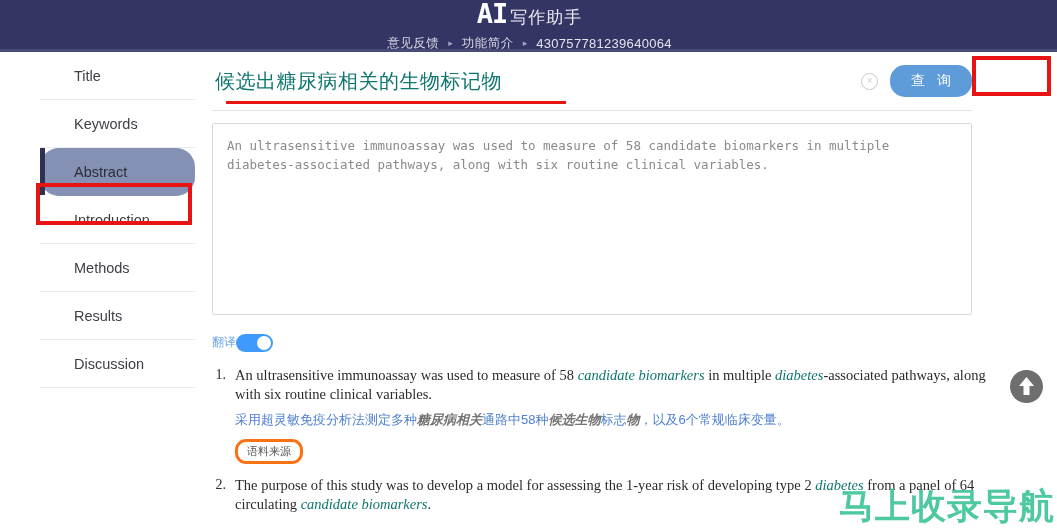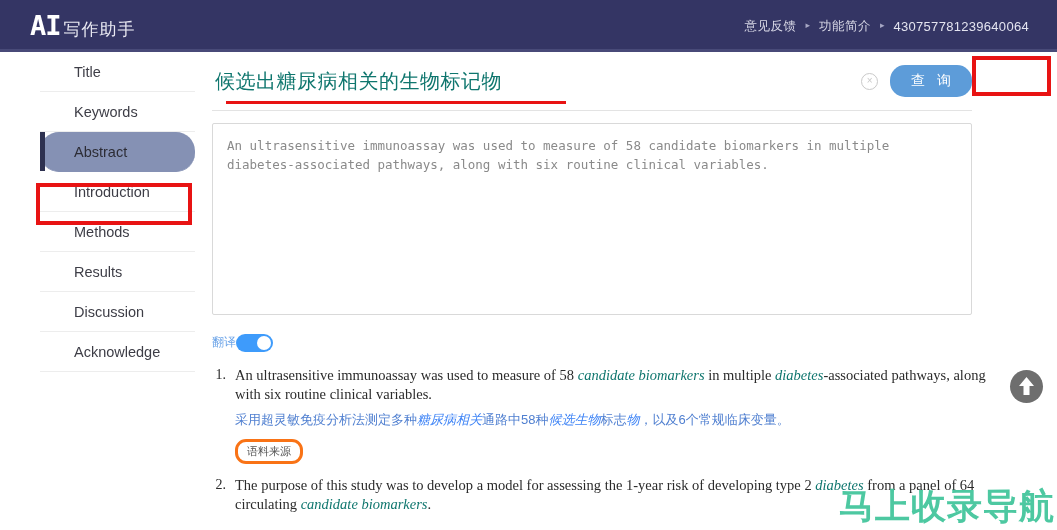--- a/index.html
+++ b/index.html
@@ -18,20 +18,21 @@
   
   .header {
     height: 52px;
     background: #343564;
     display: flex;
     align-items: center;
     justify-content: space-between;
     padding: 0 28px 0 30px;
     box-sizing: border-box;
     position: relative;
+    flex-direction: column;
   }
   .header::after {
     content: "";
     position: absolute;
     left: 0; right: 0; bottom: 0;
     height: 3px;
     background: #484a78;
   }
   .logo-wrap {
     display: flex;
@@ -90,21 +91,21 @@
     flex: 0 0 195px;
     position: relative;
     padding-top: 0;
   }
   .sidebar {
     width: 155px;
     background: #ffffff;
     box-shadow: 0 0 0 0 transparent;
   }
   .side-item {
-    height: 40px;
+    height: 48px;
     display: flex;
     align-items: center;
     padding-left: 34px;
     box-sizing: border-box;
     font-size: 14.5px;
     color: #3d3d46;
     border-bottom: 1px solid #ededed;
     background: #ffffff;
     position: relative;
     cursor: pointer;
@@ -288,22 +289,23 @@
     line-height: 20px;
     color: #4f7fd0;
     margin-top: 6px;
     font-family: "Liberation Sans", sans-serif;
   }
   .hl {
     color: #0f766e;
     font-style: italic;
   }
   .hl-cn {
-    color: #3b82f6;
+    color: #737373;
     font-style: italic;
+    font-weight: bold;
   }
   .chip {
     display: inline-block;
     margin-top: 9px;
     border: 3px solid #f97316;
     border-radius: 11px;
     padding: 2px 9px;
     font-size: 11px;
     color: #555555;
     font-family: "Liberation Sans", sans-serif;
@@ -375,23 +377,20 @@
       </div>
       <div class="side-item">
         <span>Methods</span>
       </div>
       <div class="side-item">
         <span>Results</span>
       </div>
       <div class="side-item">
         <span>Discussion</span>
       </div>
-      <div class="side-item">
-        <span>Acknowledge</span>
-      </div>
     </div>
     <div class="anno-side"></div>
   </div>
 
   <div class="main">
 
     <div class="search-row">
       <input class="search-input" type="text" value="候选出糖尿病相关的生物标记物" style="">
       <div class="search-underline"></div>
       <div class="clear-icon">×</div>

